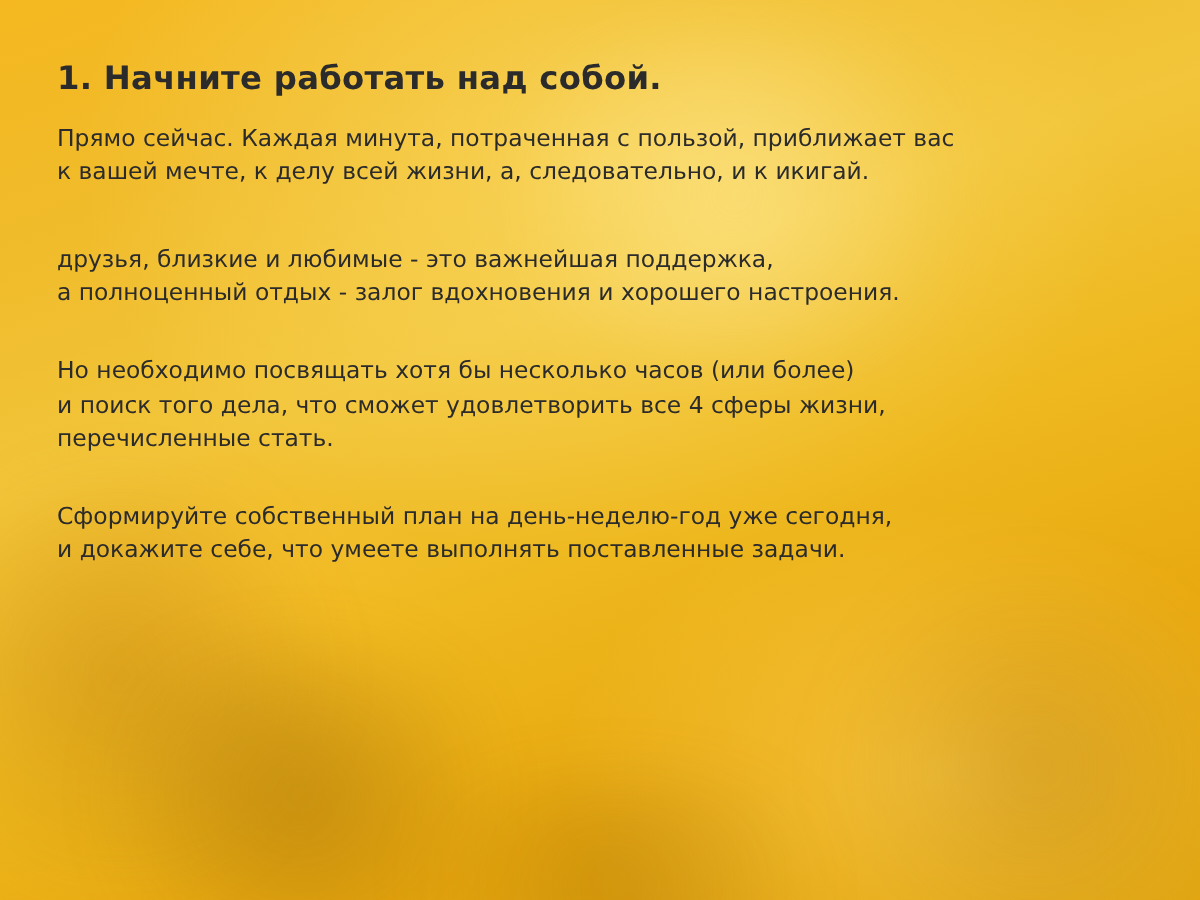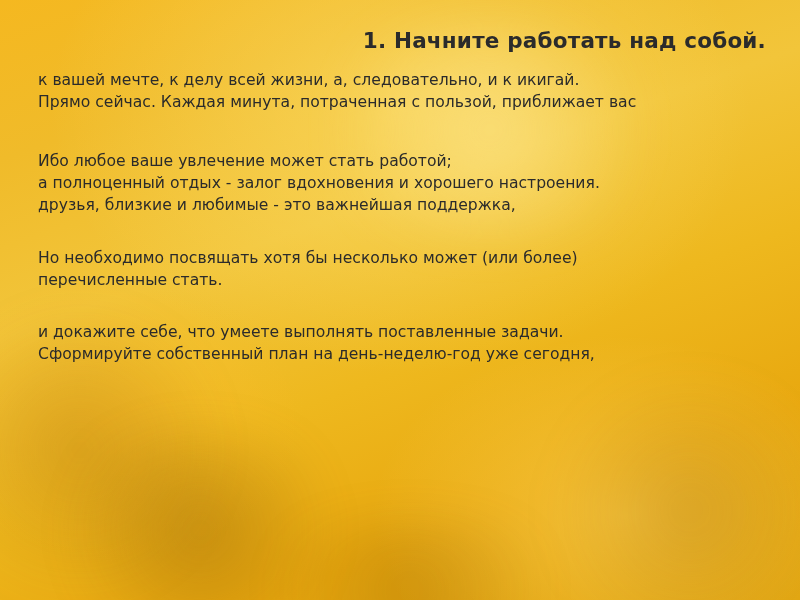--- a/index.html
+++ b/index.html
@@ -54,23 +54,22 @@
   .content {
     position: relative;
     z-index: 2;
     padding: 28px 34px 0 38px;
   }
   .title {
     font-size: 21.5px;
     font-weight: bold;
     color: #2b2b2b;
     letter-spacing: 0.2px;
-    margin: 0 0 14px 0;
+    margin: 12px 0 14px 0;
     line-height: 1.25;
-    text-align: right;
   }
   .para {
     color: #2b2b2b;
     font-size: 15.6px;
     line-height: 1.42;
     margin: 0;
   }
   .p-lead { margin-bottom: 0; }
   .gap-lg { height: 30px; }
   .gap-sm { height: 7px; }
@@ -85,45 +84,45 @@
   <div class="bg-blob blob-a"></div>
   <div class="bg-blob blob-b"></div>
   <div class="bg-blob blob-e"></div>
   <div class="bg-blob blob-c"></div>
 
   <div class="content">
 
     <h1 class="title">1. Начните работать над собой.</h1>
 
     <p class="para p-lead">
+      <span class="line">Прямо сейчас. Каждая минута, потраченная с пользой, приближает вас</span>
       <span class="line">к вашей мечте, к делу всей жизни, а, следовательно, и к икигай.</span>
-      <span class="line">Прямо сейчас. Каждая минута, потраченная с пользой, приближает вас</span>
     </p>
 
     <div class="gap-lg"></div>
 
     <p class="para">
     </p>
 
     <div class="gap-sm"></div>
 
     <p class="para">
-      <span class="line">Ибо любое ваше увлечение может стать работой;</span>
+      <span class="line">друзья, близкие и любимые - это важнейшая поддержка,</span>
       <span class="line">а полноценный отдых - залог вдохновения и хорошего настроения.</span>
-      <span class="line">друзья, близкие и любимые - это важнейшая поддержка,</span>
     </p>
 
     <div class="gap-lg"></div>
 
     <p class="para">
-      <span class="line">Но необходимо посвящать хотя бы несколько может (или более)</span>
+      <span class="line">Но необходимо посвящать хотя бы несколько часов (или более)</span>
+      <span class="line">и поиск того дела, что сможет удовлетворить все 4 сферы жизни,</span>
       <span class="line">перечисленные стать.</span>
     </p>
 
     <div class="gap-lg"></div>
 
     <p class="para">
+      <span class="line">Сформируйте собственный план на день-неделю-год уже сегодня,</span>
       <span class="line">и докажите себе, что умеете выполнять поставленные задачи.</span>
-      <span class="line">Сформируйте собственный план на день-неделю-год уже сегодня,</span>
     </p>
 
   </div>
 </div>
 
 </body></html>

